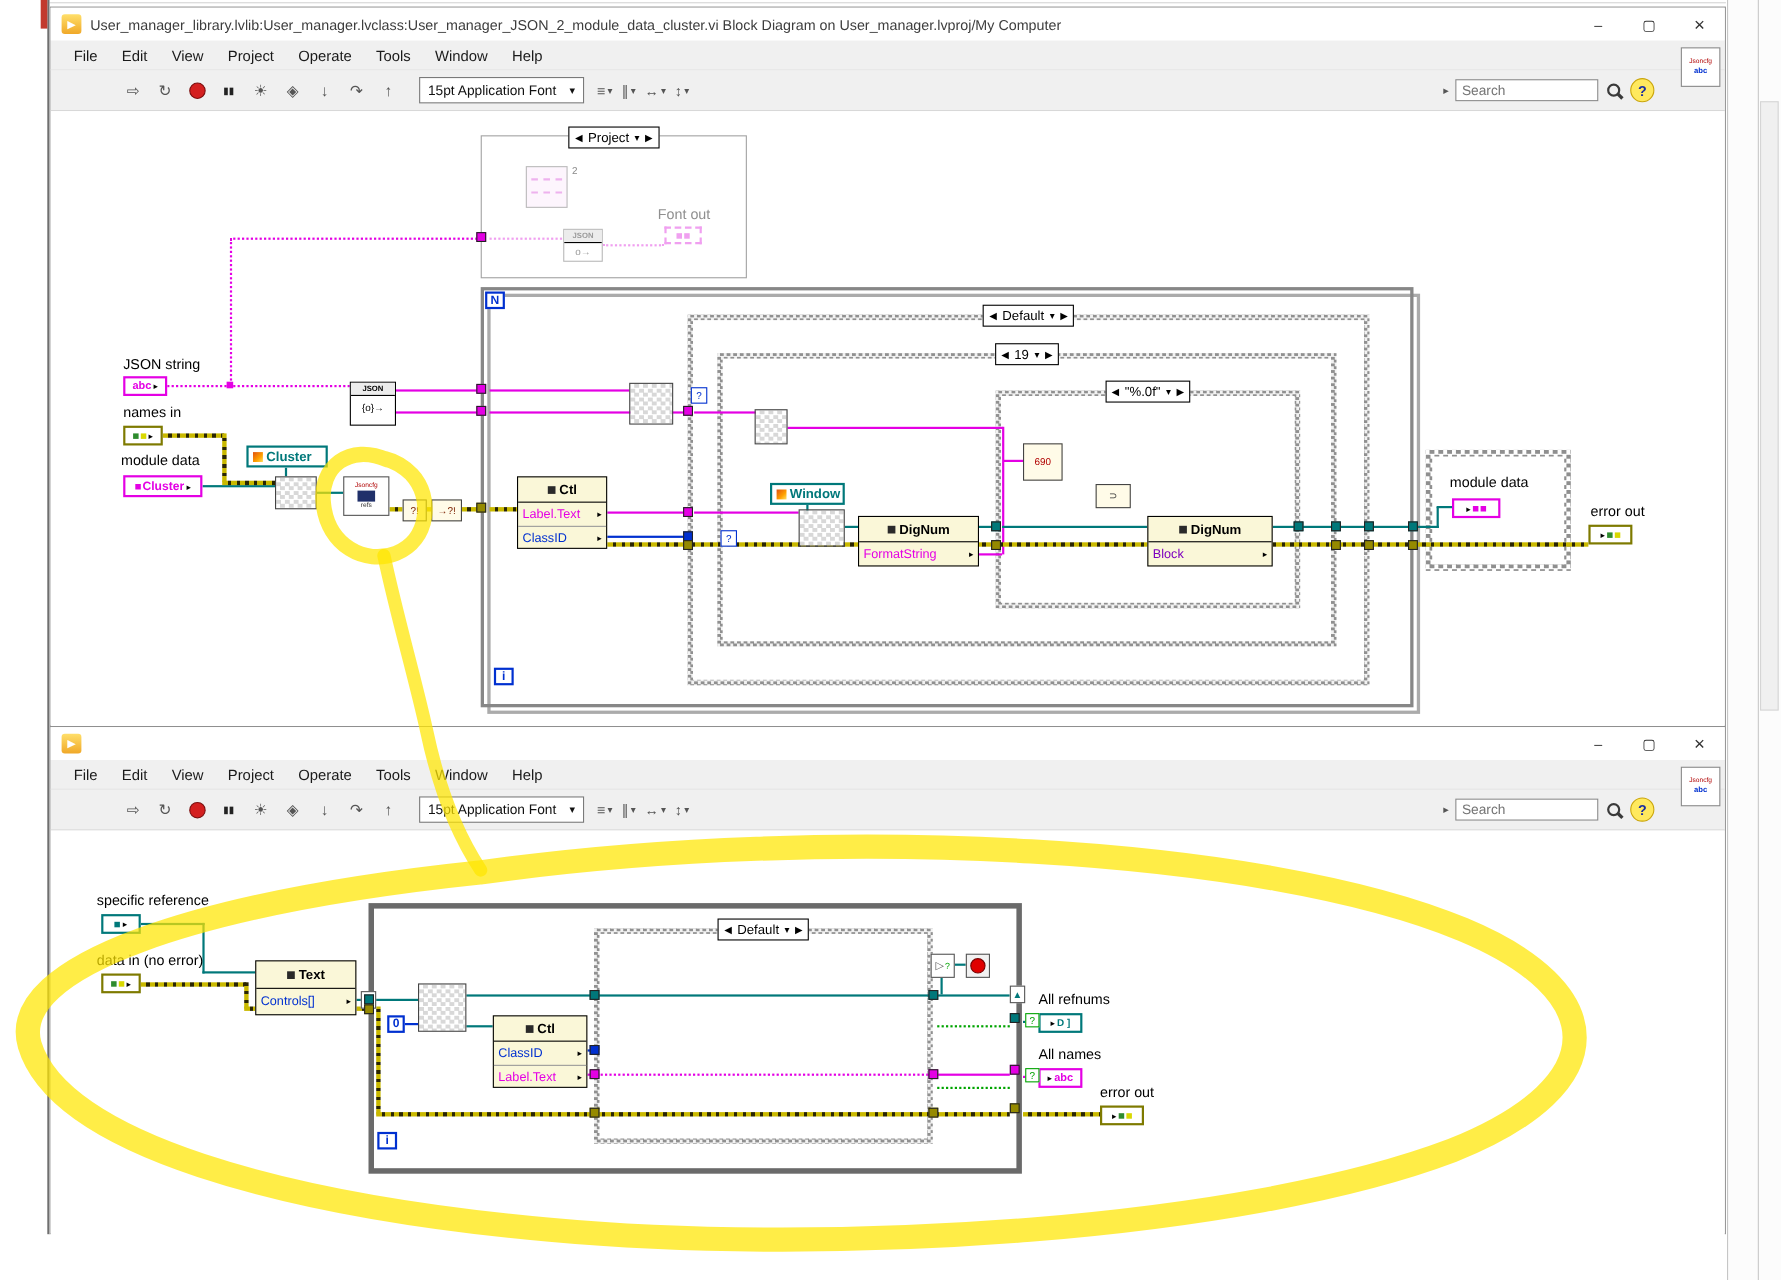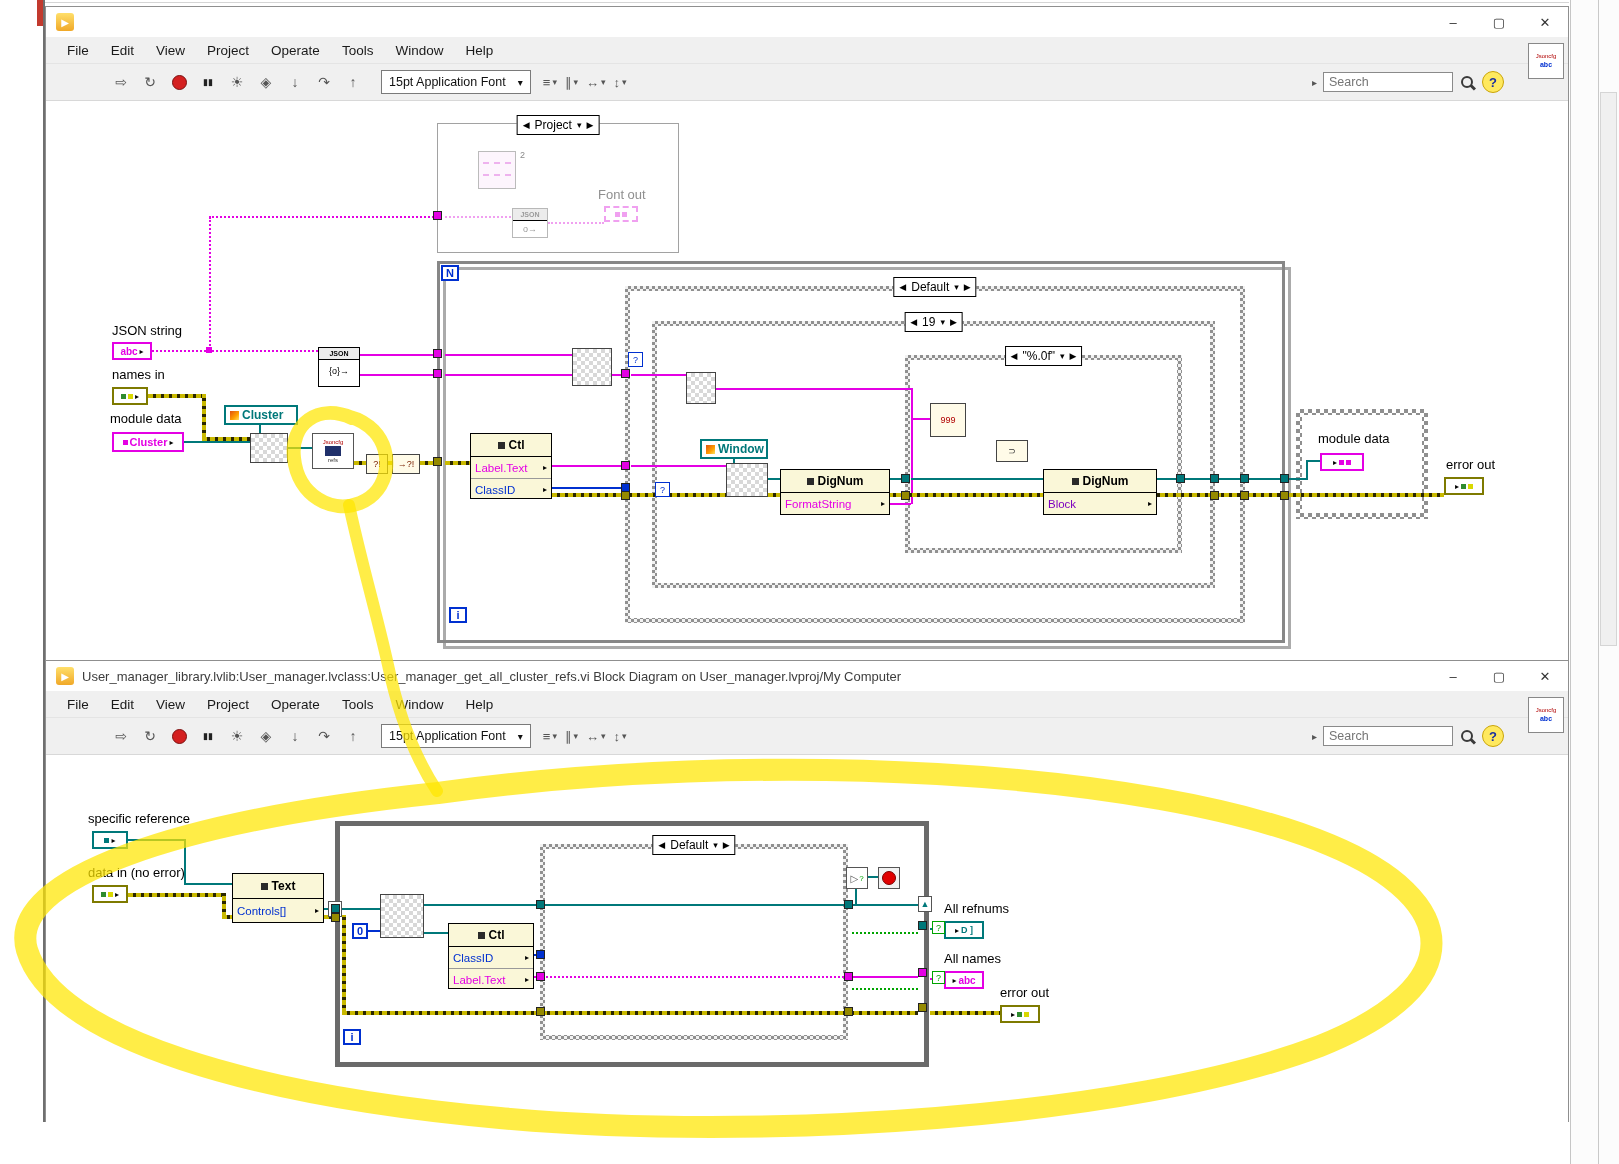--- a/index.html
+++ b/index.html
@@ -109,20 +109,21 @@
   <div class="abs" style="left:43px;top:0;width:2px;height:1122px;background:#6f6f6f;"></div>
   <div class="abs" style="left:37px;top:0;width:6px;height:26px;background:#c23a2e;"></div>
   <div class="bgstrip">
     <div class="abs" style="left:27px;top:0;width:1px;height:100%;background:#c9c9c9;"></div>
     <div class="abs" style="left:29px;top:92px;width:15px;height:552px;background:#f0f0f0;border:1px solid #d5d5d5;"></div>
   </div>
 
   <div class="win" style="left:45px;top:6px;width:1524px;height:654px;">
     <div class="tbar">
       <div class="appicon">▶</div>
+      <div class="wtitle">User_manager_library.lvlib:User_manager.lvclass:User_manager_JSON_2_module_data_cluster.vi Block Diagram on User_manager.lvproj/My Computer</div>
       <div class="wctrls">
         <div class="wctrl">–</div>
         <div class="wctrl">▢</div>
         <div class="wctrl">✕</div>
       </div>
     </div>
     <div class="mbar">
       <div class="mitem">File</div>
       <div class="mitem">Edit</div>
       <div class="mitem">View</div>
@@ -342,21 +343,21 @@
         <div class="pt">
             <span class="pico"></span>
             <span>DigNum</span>
           </div>
         <div class="pr">
             <span class="rn cpk">FormatString</span>
             <span class="ctl-row-arrow">▸</span>
           </div>
       </div>
       <div class="smallnode" style="left:884px;top:302px;width:36px;height:34px;color:#b00000;">
-          <span>999</span>
+          <span>690</span>
         </div>
       <div class="smallnode" style="left:950px;top:339px;width:32px;height:22px;color:#333;">
           <span>⊃</span>
         </div>
       <div class="pnode" style="left:997px;top:368px;width:114px;height:46px;">
         <div class="pt">
             <span class="pico"></span>
             <span>DigNum</span>
           </div>
         <div class="pr">
@@ -399,21 +400,20 @@
       <div class="tun ttl" style="left:1234px;top:373px;"></div>
       <div class="tun tol" style="left:1164px;top:390px;"></div>
       <div class="tun tol" style="left:1194px;top:390px;"></div>
       <div class="tun tol" style="left:1234px;top:390px;"></div>
     </div>
   </div>
 
   <div class="win" style="left:45px;top:660px;width:1524px;height:462px;">
     <div class="tbar">
       <div class="appicon">▶</div>
-      <div class="wtitle">User_manager_library.lvlib:User_manager.lvclass:User_manager_get_all_cluster_refs.vi Block Diagram on User_manager.lvproj/My Computer</div>
       <div class="wctrls">
         <div class="wctrl">–</div>
         <div class="wctrl">▢</div>
         <div class="wctrl">✕</div>
       </div>
     </div>
     <div class="mbar">
       <div class="mitem">File</div>
       <div class="mitem">Edit</div>
       <div class="mitem">View</div>

